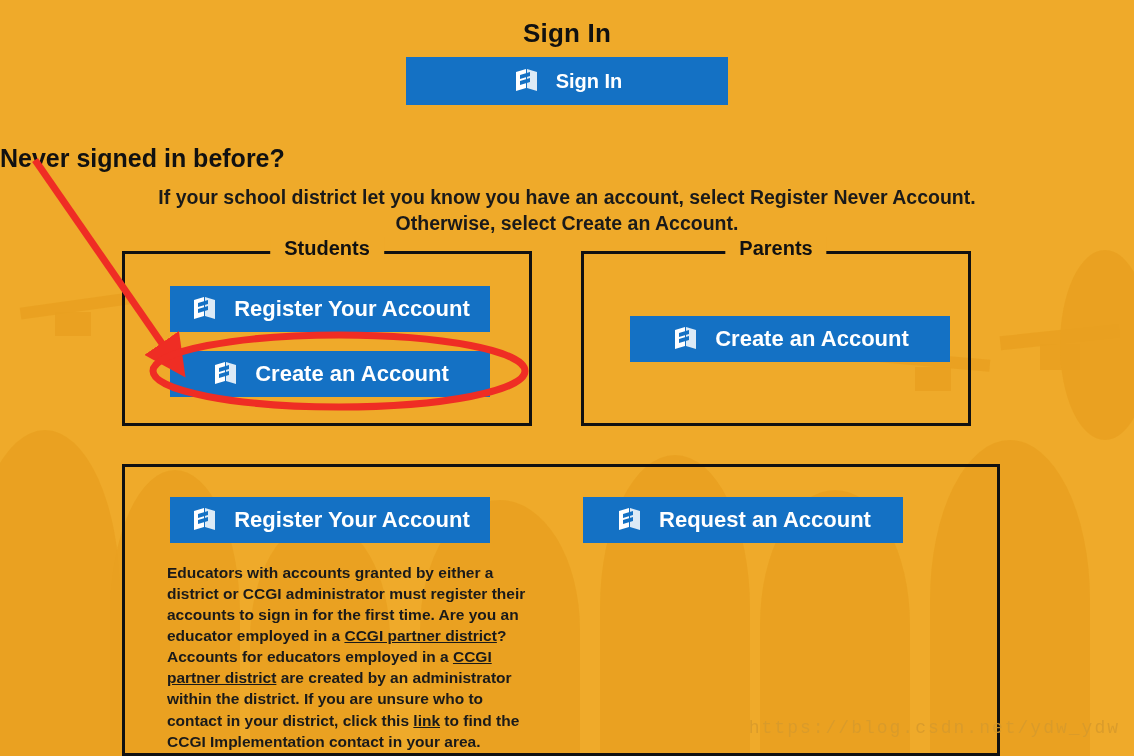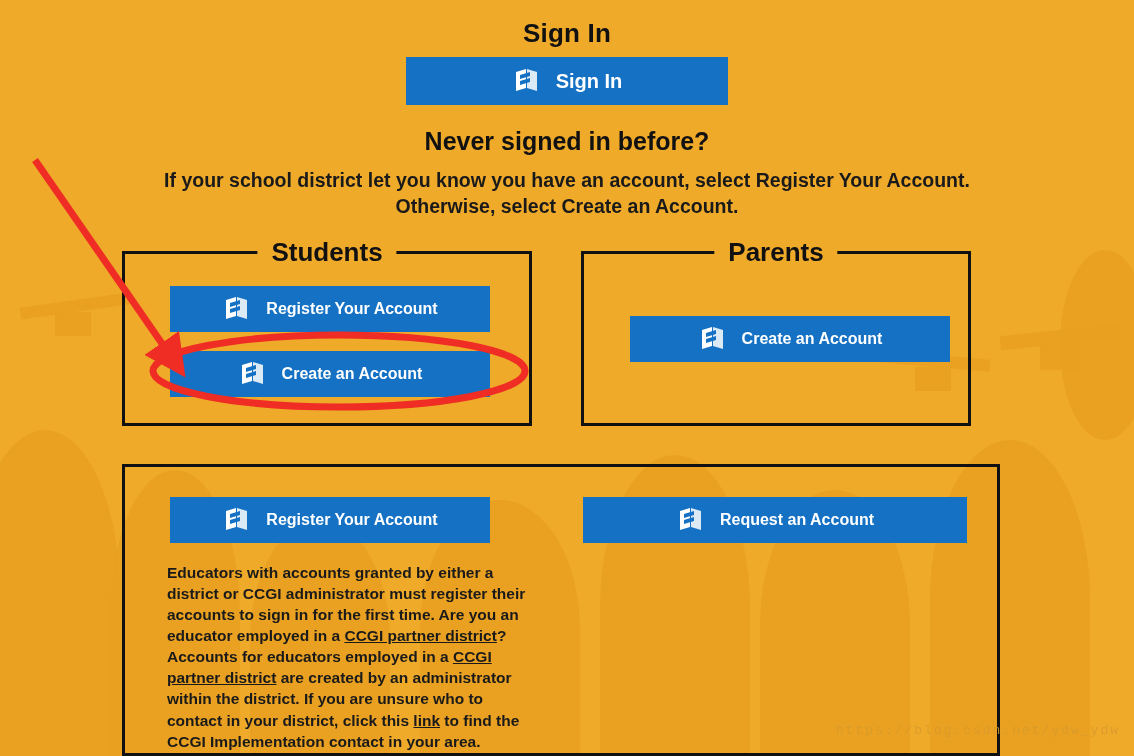--- a/index.html
+++ b/index.html
@@ -51,21 +51,21 @@
 
   .btn {
     display: inline-flex;
     align-items: center;
     justify-content: center;
     gap: 12px;
     background: #1471c4;
     color: #fff;
     border: none;
     font-family: "Liberation Sans", sans-serif;
-    font-size: 16px;
+    font-size: 22px;
     font-weight: bold;
     cursor: pointer;
     padding: 0 22px;
     height: 46px;
     box-sizing: border-box;
     white-space: nowrap;
   }
   .btn .glyph {
     display: inline-flex;
     width: 32px;
@@ -76,25 +76,24 @@
     width: 322px;
     height: 48px;
     font-size: 20px;
   }
   .signin-wrap {
     text-align: center;
     margin-top: 8px;
   }
 
   .never {
-    text-align: center;
     font-size: 25px;
     font-weight: bold;
     color: #111;
-    margin-top: 22px;
+    margin-top: 39px;
   }
   .lead {
     text-align: center;
     font-size: 19.5px;
     font-weight: bold;
     color: #1a1a1a;
     line-height: 1.33;
     margin: 12px auto 0 auto;
     width: 860px;
   }
@@ -105,36 +104,36 @@
     border: 3px solid #111;
     box-sizing: border-box;
   }
   .box-legend {
     position: absolute;
     top: -17px;
     left: 50%;
     transform: translateX(-50%);
     background: #efaa2a;
     padding: 0 14px;
-    font-size: 26px;
+    font-size: 20px;
     font-weight: bold;
     color: #111;
     white-space: nowrap;
   }
 
   #box-students { left: 122px; top: 251px; width: 410px; height: 175px; }
   #box-parents  { left: 581px; top: 251px; width: 390px; height: 175px; }
   #box-educators{ left: 122px; top: 464px; width: 878px; height: 292px; }
 
   .stu-btn-1 { position: absolute; left: 45px; top: 32px; width: 320px; }
   .stu-btn-2 { position: absolute; left: 45px; top: 97px; width: 320px; }
   .par-btn-1 { position: absolute; left: 46px; top: 62px; width: 320px; }
 
   .edu-btn-1 { position: absolute; left: 45px; top: 30px; width: 320px; }
-  .edu-btn-2 { position: absolute; left: 458px; top: 30px; width: 384px; }
+  .edu-btn-2 { position: absolute; left: 458px; top: 30px; width: 320px; }
 
   .edu-text {
     position: absolute;
     left: 42px;
     top: 95px;
     width: 372px;
     font-size: 15.5px;
     font-weight: bold;
     color: #1a1a1a;
     line-height: 1.36;
@@ -150,21 +149,21 @@
     position: absolute;
     inset: 0;
     pointer-events: none;
   }
 
   .watermark {
     position: absolute;
     right: 14px;
     bottom: 18px;
     font-family: "Liberation Mono", monospace;
-    font-size: 13px;
+    font-size: 18px;
     color: #d79a2c;
     letter-spacing: 2px;
     opacity: .85;
   }
 </style>
 </head>
 <body>
 
 <div class="page">
 
@@ -197,21 +196,21 @@
             <path d="M8 8 L18 5 L18 9 L8 12 Z" fill="#1471c4"></path>
             <path d="M8 14 L18 11 L18 15 L8 18 Z" fill="#1471c4"></path>
           </g>
         </svg>
       </span>
       <span>Sign In</span>
     </button>
   </div>
 
   <div class="never">Never signed in before?</div>
-  <div class="lead">If your school district let you know you have an account, select Register Your Account. Otherwise, select Create an Account.</div>
+  <div class="lead">If your school district let you know you have an account, select Register Never Account. Otherwise, select Create an Account.</div>
 
   <div class="box" id="box-students">
     <div class="box-legend">Students</div>
 
     <button class="btn stu-btn-1">
       <span class="glyph">
         <svg viewBox="0 0 32 28" width="32" height="28" aria-hidden="true">
           <g fill="#ffffff">
             <path d="M4 5 L14 2 L14 21 L4 24 Z"></path>
             <path d="M15 2 L25 5 L25 24 L15 21 Z" opacity="0.85"></path>

